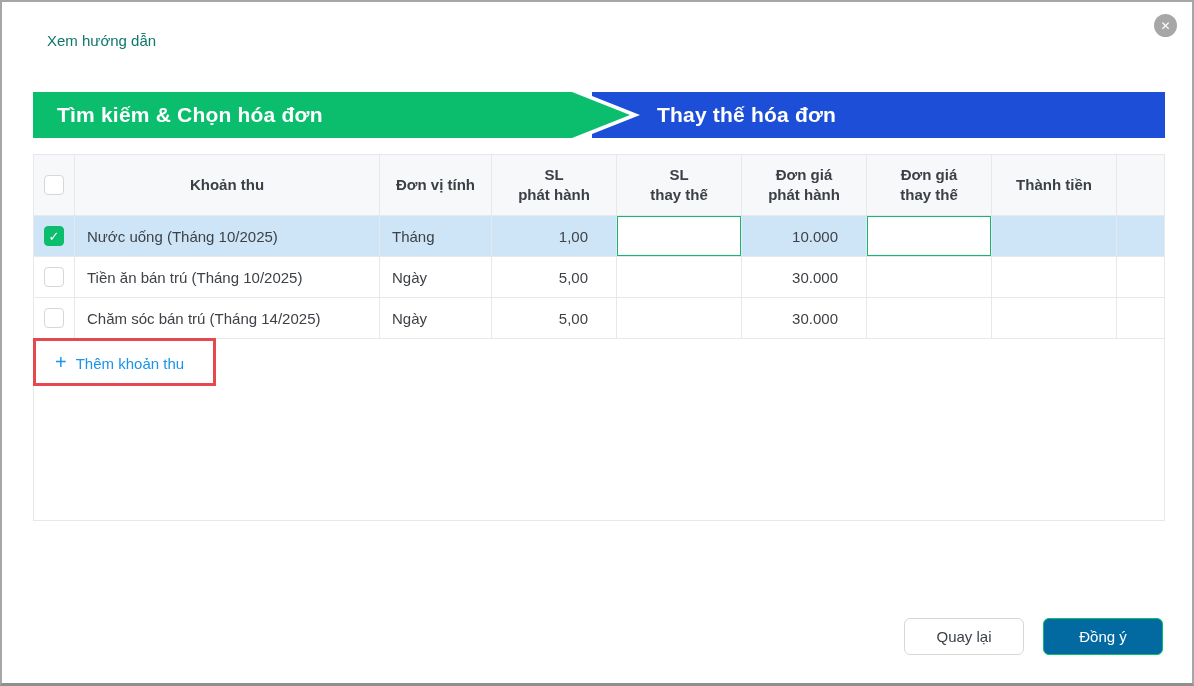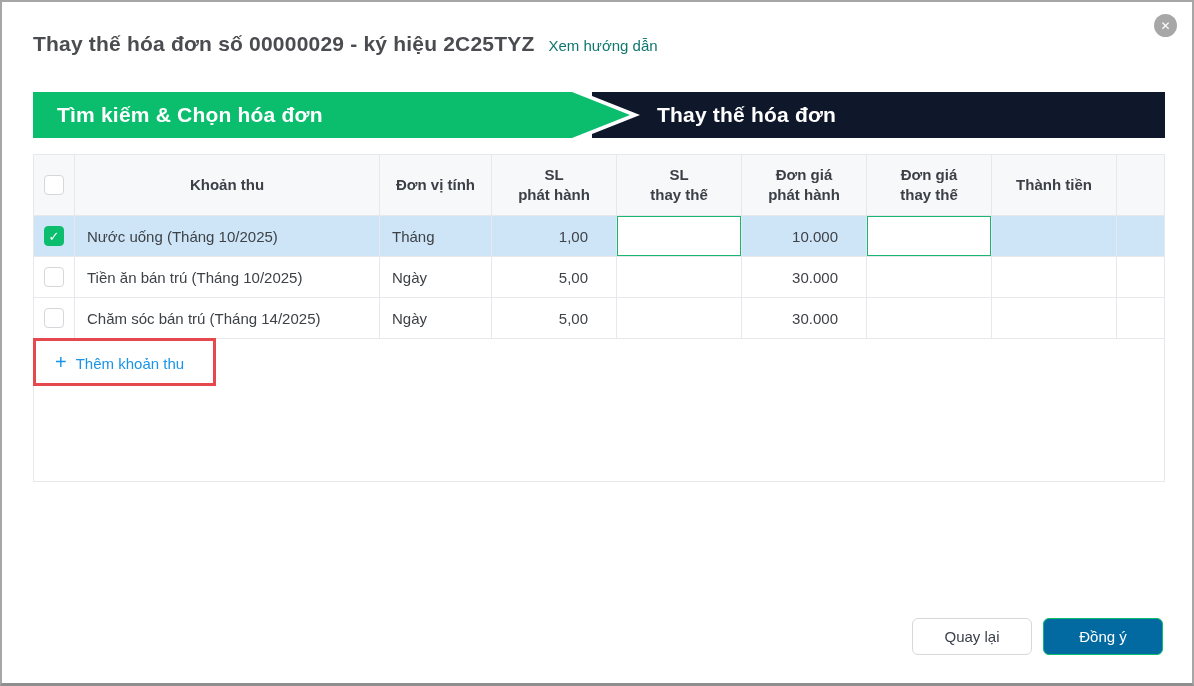--- a/index.html
+++ b/index.html
@@ -18,40 +18,40 @@
 
   .close-btn {
     position:absolute; top:12px; right:15px; width:23px; height:23px; border-radius:50%;
     background:#a7a7a7; color:#fff; display:flex; align-items:center; justify-content:center;
     font-size:12px; font-weight:bold; cursor:pointer;
   }
 
   
   .steps { position:absolute; left:31px; top:90px; width:1132px; height:46px; }
   .step-blue {
-    position:absolute; left:559px; right:0; top:0; bottom:0; background:#0f172a; z-index:1;
+    position:absolute; left:559px; right:0; top:0; bottom:0; background:#1d4ed8; z-index:1;
     display:flex; align-items:center; padding-left:65px;
   }
   .step-green {
     position:absolute; left:0; width:539px; top:0; bottom:0; background:#0abe6e; z-index:3;
     display:flex; align-items:center; padding-left:24px;
   }
   .arrow-white {
     position:absolute; left:549px; top:0; width:0; height:0; z-index:2;
     border-top:23px solid transparent; border-bottom:23px solid transparent; border-left:58px solid #fff;
   }
   .arrow-green {
     position:absolute; left:539px; top:0; width:0; height:0; z-index:3;
     border-top:23px solid transparent; border-bottom:23px solid transparent; border-left:58px solid #0abe6e;
   }
   .step-label { color:#fff; font-size:21px; font-weight:600; letter-spacing:.2px; }
 
   
   .table-wrap {
-    position:absolute; left:31px; top:152px; width:1132px; height:328px;
+    position:absolute; left:31px; top:152px; width:1132px; height:367px;
     border:1px solid #e6e8eb; background:#fff;
   }
   .trow {
     display:grid; grid-template-columns:41px 305px 112px 125px 125px 125px 125px 125px 1fr;
   }
   .thead { height:61px; background:#f7f8fa; }
   .thead .cell {
     border-right:1px solid #e6e8eb; border-bottom:1px solid #e6e8eb;
     display:flex; align-items:center; justify-content:center; text-align:center;
     font-size:15px; font-weight:600; color:#3b3f46; white-space:pre-line; line-height:1.35;
@@ -84,33 +84,32 @@
   .add-link { display:flex; align-items:baseline; color:#1a94e8; cursor:pointer; }
   .plus-icon { font-size:20px; font-weight:500; margin-right:9px; line-height:1; }
   .add-label { font-size:15px; font-weight:500; }
 
   .annotation-box {
     position:absolute; left:-1px; top:183px; width:183px; height:48px;
     border:3px solid #e5484d; z-index:5; pointer-events:none;
   }
 
   
-  .footer { position:absolute; top:616px; right:29px; display:flex; gap:11px; }
+  .footer { position:absolute; top:616px; right:29px; display:flex; gap:19px; }
   .btn { height:37px; min-width:120px; border-radius:6px; font-size:15px; cursor:pointer;
          display:flex; align-items:center; justify-content:center; padding:0 20px; }
   .btn-back { background:#fff; border:1px solid #d8d8d8; color:#3a3f4a; }
   .btn-ok { background:#0369a1; border:1px solid #0abe6e; color:#fff; font-weight:500; }
 </style>
 </head>
 <body>
 
 <div class="screen">
 
   <div class="title-row">
-    <div class="dialog-title">Thay thế hóa đơn số 00000029 - ký hiệu 2C25TYZ</div>
     <a class="help-link">Xem hướng dẫn</a>
   </div>
 
   <div class="close-btn">✕</div>
 
   <div class="steps">
     <div class="step-blue">
       <span class="step-label">Thay thế hóa đơn</span>
     </div>
     <div class="arrow-white"></div>

